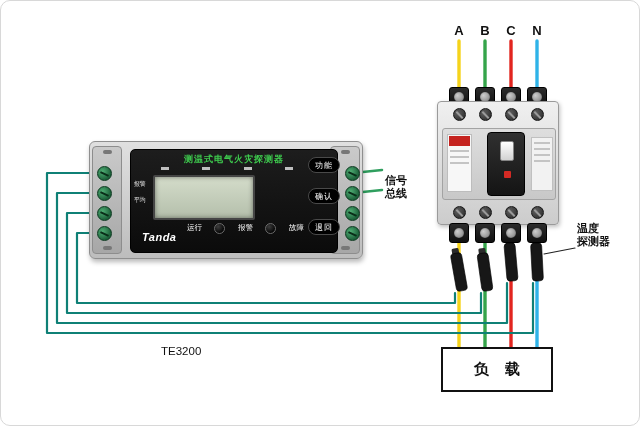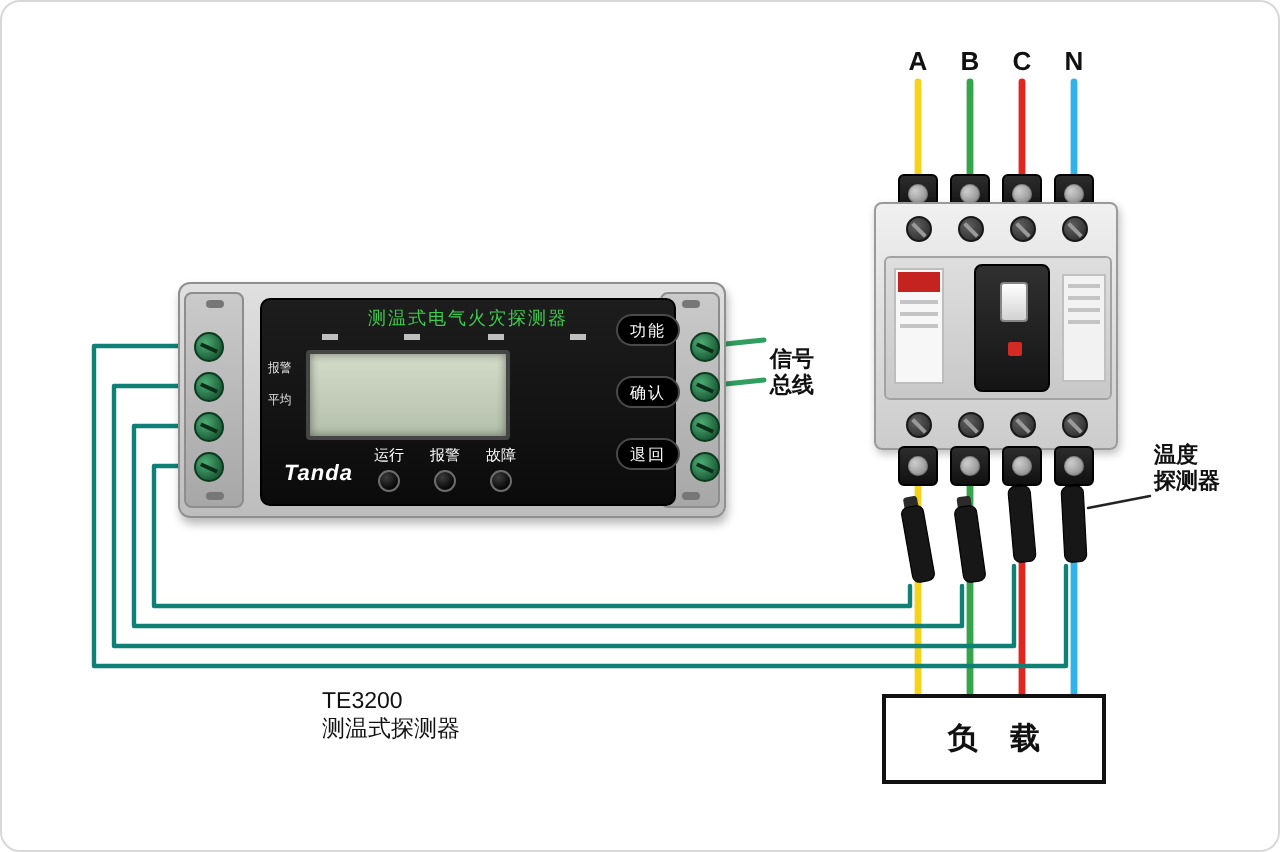--- a/index.html
+++ b/index.html
@@ -21,28 +21,28 @@
 
   
   .device{position:absolute;left:88px;top:140px;width:274px;height:118px;background:linear-gradient(180deg,#e0e0e0,#bdbdbd);border:1px solid #8f8f8f;border-radius:6px;box-shadow:1px 3px 5px rgba(0,0,0,.28)}
   .edge{position:absolute;top:4px;bottom:4px;width:30px;background:linear-gradient(180deg,#cacaca,#a7a7a7);border:1px solid #8d8d8d;border-radius:4px}
   .edge.left{left:2px}.edge.right{right:2px}
   .notch{position:absolute;width:9px;height:4px;background:#777;border-radius:2px;left:10px}
   .notch.t{top:3px}.notch.b{bottom:3px}
   .terminal{position:absolute;width:15px;height:15px;border-radius:50%;background:radial-gradient(circle at 35% 35%,#4fae74,#1b5e38 72%);border:1px solid #0c3a20}
   .terminal::after{content:"";position:absolute;left:2px;top:6px;width:9px;height:2px;background:#0a2e19;transform:rotate(25deg)}
   .panel{position:absolute;left:40px;top:7px;width:208px;height:104px;background:linear-gradient(180deg,#1d1d1d,#0b0b0b);border:1px solid #000;border-radius:5px}
-  .panel-title{position:absolute;top:3px;left:0;right:0;text-align:center;font-size:9px;font-weight:normal;letter-spacing:1px;color:var(--panel-title-green,#3ecb4e)}
+  .panel-title{position:absolute;top:3px;left:0;right:0;text-align:center;font-size:9px;font-weight:bold;letter-spacing:1px;color:var(--panel-title-green,#3ecb4e)}
   .marks{position:absolute;top:17px;left:30px;right:44px;display:flex;justify-content:space-between}
   .mark{width:8px;height:3px;background:#e8e8e8;opacity:.8}
   .lcd{position:absolute;left:22px;top:25px;width:102px;height:45px;background:linear-gradient(180deg,#d4dcca,#b4bfab);border:2px solid #454545;border-radius:2px;box-shadow:inset 0 0 5px rgba(0,0,0,.45)}
   .side-labels{position:absolute;left:3px;top:30px;display:flex;flex-direction:column;gap:7px}
   .side-label{font-size:6.5px;color:#e3e3e3;white-space:nowrap;transform:scaleX(.9);transform-origin:left}
   .status-row{position:absolute;left:56px;top:73px;display:flex;gap:13px}
-  .status{display:flex;flex-direction:column;align-items:center;gap:2px}
+  .status{display:flex;flex-direction:row;gap:12px}
   .status-label{font-size:7.5px;color:#fff;white-space:nowrap}
   .led{width:11px;height:11px;border-radius:50%;background:radial-gradient(circle at 35% 30%,#3d3d3d,#050505 72%);border:1px solid #6c6c6c}
   .brand{position:absolute;left:11px;top:81px;color:#fff;font-size:11px;font-style:italic;font-weight:bold;letter-spacing:.5px}
   .dev-btn{position:absolute;left:177px;width:32px;height:16px;background:#000;border:1px solid #4a4a4a;border-radius:9px;color:#fff;font-size:8px;display:flex;align-items:center;justify-content:center;letter-spacing:1px;white-space:nowrap}
   .dev-btn.b1{top:7px}.dev-btn.b2{top:38px}.dev-btn.b3{top:69px}
 
   
   .breaker{position:absolute;left:436px;top:86px;width:122px;height:156px}
   .lug{position:absolute;width:20px;height:20px;background:linear-gradient(180deg,#2c2c2c,#101010);border:1px solid #000;border-radius:3px}
   .lug::after{content:"";position:absolute;left:4px;top:4px;width:10px;height:10px;border-radius:50%;background:radial-gradient(circle at 35% 35%,#cdcdcd,#7c7c7c);box-shadow:inset 0 0 1px #333}
@@ -215,17 +215,16 @@
   <div class="anno anno-signal">
     <div>信号</div>
     <div>总线</div>
   </div>
   <div class="anno anno-temp">
     <div>温度</div>
     <div>探测器</div>
   </div>
   <div class="caption">
     <div>TE3200</div>
-    <div>测温式探测器</div>
   </div>
   <div class="load-box">负 载</div>
 
 </div>
 
 </body></html>

